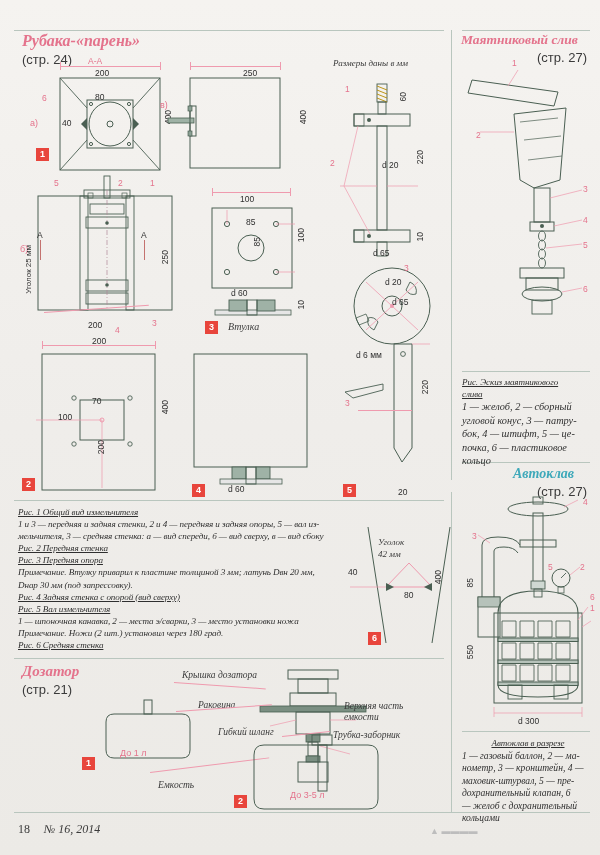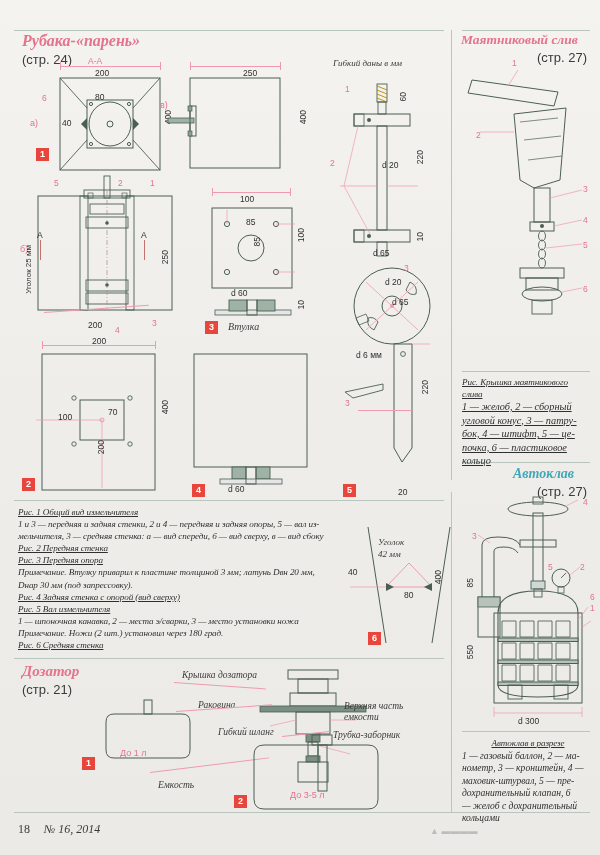--- a/index.html
+++ b/index.html
@@ -180,21 +180,21 @@
   <svg width="110" height="30" style="left:207px;top:298px;">
     <rect x="8" y="12" width="76" height="5" fill="#e6e6e6" stroke="#4a5f52" stroke-width="0.8"></rect>
     <rect x="22" y="2" width="18" height="11" fill="#9fb2a6" stroke="#4a5f52" stroke-width="0.9"></rect>
     <rect x="50" y="2" width="18" height="11" fill="#9fb2a6" stroke="#4a5f52" stroke-width="0.9"></rect>
     <rect x="40" y="2" width="10" height="15" fill="none" stroke="#4a5f52" stroke-width="0.9"></rect>
   </svg>
   <div class="dimt v" style="left:296px;top:300px;">10</div>
   <div class="badge" style="left:205px;top:321px;">3</div>
   <div class="nlbl" style="left:228px;top:321px;font-size:10px;">Втулка</div>
 
-  <div class="nlbl" style="left:333px;top:58px;">Гибкий даны в мм</div>
+  <div class="nlbl" style="left:333px;top:58px;">Размеры даны в мм</div>
   <div class="lbl-num" style="left:345px;top:84px;">1</div>
   <svg width="110" height="205" style="left:340px;top:82px;">
     <rect x="37" y="2" width="10" height="18" fill="none" stroke="#4a5f52" stroke-width="0.9"></rect>
     <path d="M37 4 L47 8 M37 8 L47 12 M37 12 L47 16 M37 16 L47 20" stroke="#b58a00" stroke-width="0.9" fill="none"></path>
     <rect x="38" y="20" width="8" height="12" fill="none" stroke="#4a5f52" stroke-width="0.9"></rect>
     <rect x="14" y="32" width="56" height="12" fill="none" stroke="#4a5f52" stroke-width="1"></rect>
     <rect x="14" y="32" width="10" height="12" fill="none" stroke="#4a5f52" stroke-width="0.8"></rect>
     <circle cx="29" cy="38" r="2" fill="#4a5f52"></circle>
     <rect x="37" y="44" width="10" height="104" fill="none" stroke="#4a5f52" stroke-width="1"></rect>
     <rect x="14" y="148" width="56" height="12" fill="none" stroke="#4a5f52" stroke-width="1"></rect>
@@ -250,21 +250,21 @@
     <rect x="4" y="2" width="113" height="136" fill="none" stroke="#4a5f52" stroke-width="1"></rect>
     <rect x="42" y="48" width="44" height="40" fill="none" stroke="#4a5f52" stroke-width="1"></rect>
     <circle cx="36" cy="46" r="2.2" fill="none" stroke="#4a5f52" stroke-width="0.9"></circle>
     <circle cx="92" cy="46" r="2.2" fill="none" stroke="#4a5f52" stroke-width="0.9"></circle>
     <circle cx="36" cy="92" r="2.2" fill="none" stroke="#4a5f52" stroke-width="0.9"></circle>
     <circle cx="92" cy="92" r="2.2" fill="none" stroke="#4a5f52" stroke-width="0.9"></circle>
     <line x1="-2" y1="68" x2="64" y2="68" stroke="#ef9aae" stroke-width="0.7"></line>
     <circle cx="64" cy="68" r="2" fill="none" stroke="#ef9aae"></circle>
     <line x1="64" y1="68" x2="64" y2="136" stroke="#ef9aae" stroke-width="0.7"></line>
   </svg>
-  <div class="dimt" style="left:108px;top:396px;margin-top:11px;">70</div>
+  <div class="dimt" style="left:92px;top:396px;">70</div>
   <div class="dimt" style="left:58px;top:412px;">100</div>
   <div class="dimt v" style="left:96px;top:440px;">200</div>
   <div class="dimt v" style="left:160px;top:400px;">400</div>
   <div class="badge" style="left:22px;top:478px;">2</div>
 
   <svg width="130" height="150" style="left:190px;top:352px;">
     <rect x="4" y="2" width="113" height="113" fill="none" stroke="#4a5f52" stroke-width="1"></rect>
     <rect x="42" y="115" width="14" height="12" fill="#9fb2a6" stroke="#4a5f52" stroke-width="0.9"></rect>
     <rect x="66" y="115" width="14" height="12" fill="#9fb2a6" stroke="#4a5f52" stroke-width="0.9"></rect>
     <rect x="30" y="127" width="62" height="5" fill="#e6e6e6" stroke="#4a5f52" stroke-width="0.8"></rect>
@@ -334,24 +334,24 @@
     <line x1="100" y1="230" x2="120" y2="226" stroke="#ef9aae" stroke-width="0.7"></line>
     <rect x="70" y="238" width="20" height="14" fill="none" stroke="#4a5f52" stroke-width="0.9"></rect>
   </svg>
   <div class="lbl-num" style="left:476px;top:130px;">2</div>
   <div class="lbl-num" style="left:583px;top:184px;">3</div>
   <div class="lbl-num" style="left:583px;top:215px;">4</div>
   <div class="lbl-num" style="left:583px;top:240px;">5</div>
   <div class="lbl-num" style="left:583px;top:284px;">6</div>
 
   <div class="cap abs" style="left:462px;top:376px;width:130px;">
-    <span class="ttl" style="white-space:nowrap;">Рис. Крышка маятникового</span>
+    <span class="ttl" style="white-space:nowrap;">Рис. Эскиз маятникового</span>
     <span class="ttl">слива</span>
   </div>
-  <div class="abs" style="left:462px;top:400px;width:132px;font-family:'Liberation Serif',serif;font-style:italic;font-size:10.3px;line-height:13.5px;color:#2f2f2f;text-decoration:underline;">
+  <div class="abs" style="left:462px;top:400px;width:132px;font-family:'Liberation Serif',serif;font-style:italic;font-size:10.3px;line-height:13.5px;color:#2f2f2f;">
     <span style="display:block">1 — желоб, 2 — сборный</span>
     <span style="display:block">угловой конус, 3 — патру-</span>
     <span style="display:block">бок, 4 — штифт, 5 — це-</span>
     <span style="display:block">почка, 6 — пластиковое</span>
     <span style="display:block">кольцо</span>
   </div>
 
   <svg width="140" height="235" style="left:460px;top:495px;">
 
     <ellipse cx="78" cy="14" rx="30" ry="7" fill="none" stroke="#4a5f52" stroke-width="1"></ellipse>

